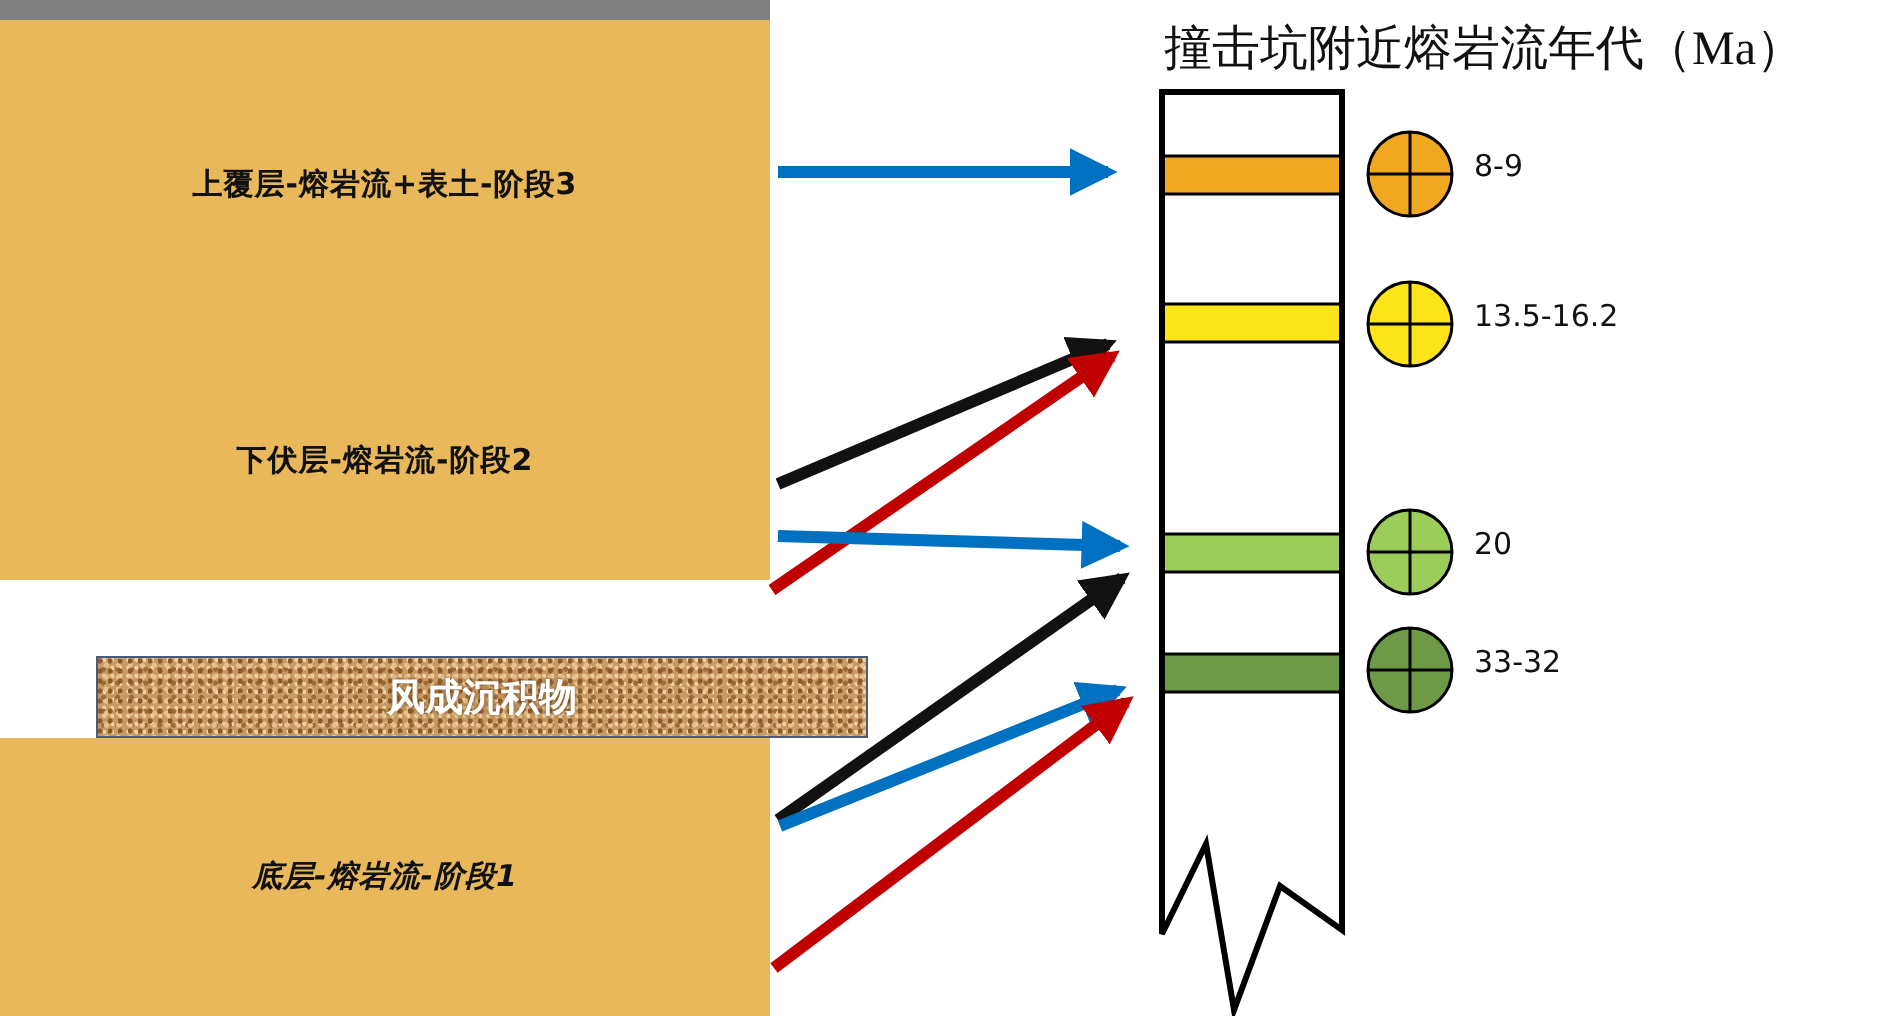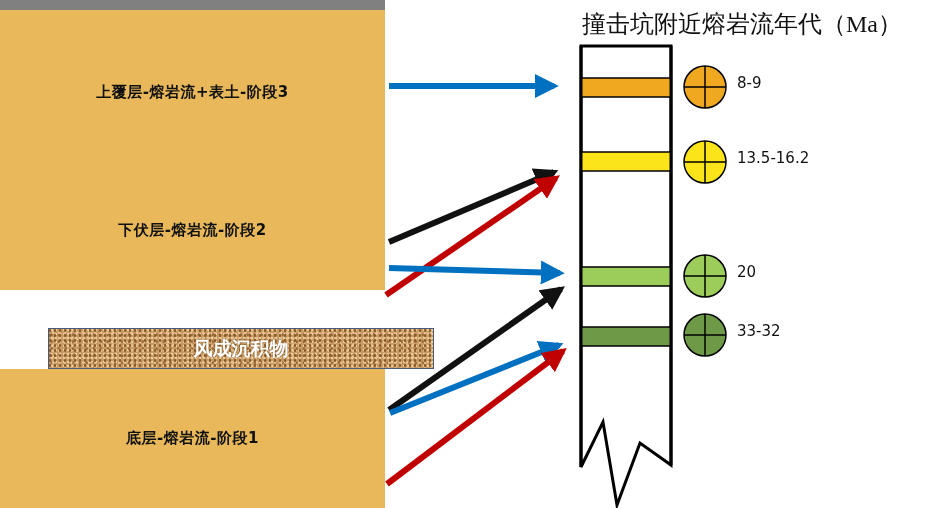--- a/index.html
+++ b/index.html
@@ -28,21 +28,21 @@
 <div class="layer" style="top:10px;height:164px;">
   <span class="layer-label">上覆层-熔岩流+表土-阶段3</span>
 </div>
 <div class="gray" style="top:174px;height:11px;"></div>
 <div class="layer" style="top:171px;height:119px;">
   <span class="layer-label">下伏层-熔岩流-阶段2</span>
 </div>
 <div class="sand">
   <span class="sand-label">风成沉积物</span>
 </div>
-<div class="layer" style="top:369px;height:139px;">
+<div class="layer" style="top:369px;height:139px;font-style:italic;">
   <span class="layer-label">底层-熔岩流-阶段1</span>
 </div>
 
 <div class="title">撞击坑附近熔岩流年代（Ma）</div>
 
 <svg width="950" height="508" viewBox="0 0 950 508">
   <defs>
     <marker id="ah-blue" markerWidth="4" markerHeight="4" refX="3.2" refY="2" orient="auto" markerUnits="strokeWidth">
       <path d="M0,0 L4,2 L0,4 Z" fill="#0070c0"></path>
     </marker>

